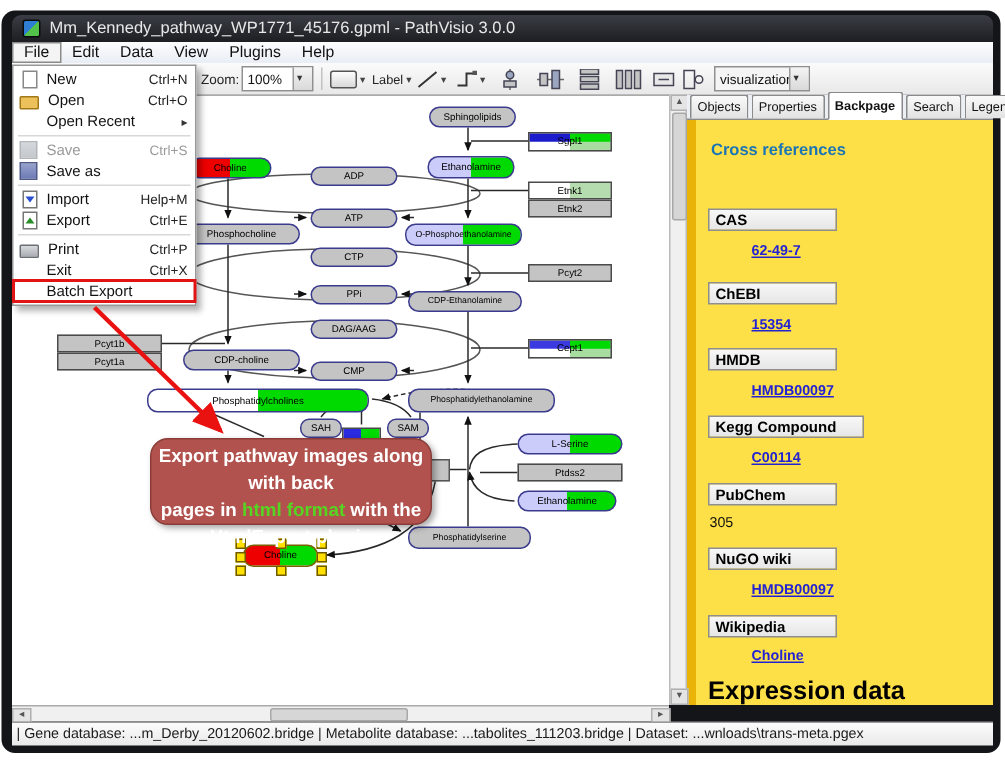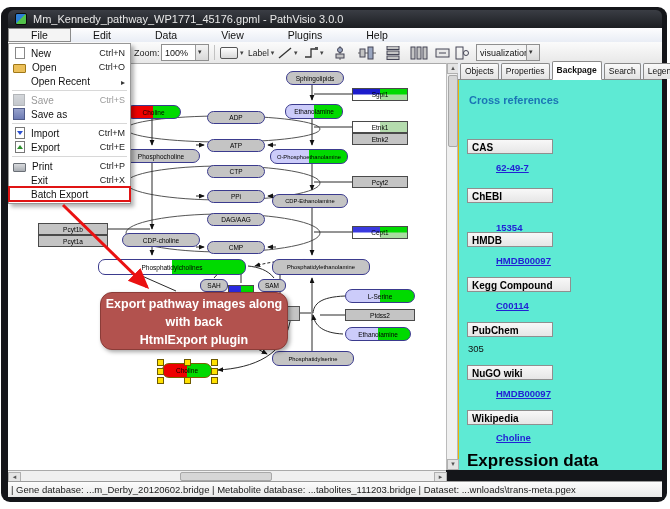--- a/index.html
+++ b/index.html
@@ -2,21 +2,21 @@
 <html><head>
 <meta charset="utf-8">
 <style>
   html,body{margin:0;padding:0;background:#fff;}
   #app{position:relative;width:670px;height:509px;font-family:"Liberation Sans",sans-serif;overflow:hidden;}
   
   #frame{position:absolute;left:1px;top:7px;width:666px;height:495px;background:#141519;border-radius:9px;}
   #titlebar{position:absolute;left:8px;top:10px;width:654px;height:18px;background:linear-gradient(180deg,#3a3d44,#1c1e22);border-radius:6px 6px 0 0;display:flex;align-items:center;color:#e8e8e8;font-size:11px;}
   #title-icon{width:10px;height:10px;margin:0 6px 0 7px;border-radius:2px;background:linear-gradient(135deg,#2e7fd4 0 50%,#52c24a 50% 100%);border:1px solid #0a0a0a;}
   #menubar{position:absolute;left:8px;top:28px;width:654px;height:14px;background:linear-gradient(180deg,#fdfdfe,#e9edf5);border-bottom:1px solid #c8c8c8;display:flex;align-items:center;font-size:10.5px;color:#111;}
-  .mb-item{padding:0 22px;height:13px;line-height:13px;}
+  .mb-item{padding:0 7px;height:13px;line-height:13px;}
   .mb-item.active{border:1px solid #8b8b8b;background:#f4f4f4;height:12px;line-height:12px;}
   #toolbar{position:absolute;left:8px;top:42px;width:654px;height:21px;background:linear-gradient(180deg,#fbfbfb,#e8e8e8);border-bottom:1px solid #b8b8b8;}
   .tb-abs{position:absolute;top:0;height:21px;display:flex;align-items:center;}
   .tb-label{font-size:9px;color:#222;}
   .combo{background:#fff;border:1px solid #8f8f8f;height:15px;display:flex;align-items:center;font-size:9px;color:#111;}
   .combo .cv{flex:1;padding-left:3px;white-space:nowrap;overflow:hidden;}
   .combo .cbtn{width:12px;height:100%;background:linear-gradient(180deg,#f4f4f4,#d9d9d9);border-left:1px solid #9a9a9a;position:relative;}
   .caret::after{content:"▾";font-size:7px;color:#333;position:absolute;left:2px;top:3px;}
   .tb-sep{position:absolute;top:3px;width:1px;height:15px;background:#c2c2c2;}
   .tb-tool{display:flex;align-items:center;gap:2px;}
@@ -58,21 +58,21 @@
   .ic-print{background:linear-gradient(180deg,#d8dadd,#a9adb3);border:1px solid #6a6f76;width:11px;height:7px;margin-top:3px;border-radius:1px;}
   
   #vscroll{position:absolute;left:446px;top:63px;width:12px;height:407px;background:#f0f0f0;border-left:1px solid #bbb;border-right:1px solid #bbb;box-sizing:border-box;z-index:6;}
   #hscroll{position:absolute;left:8px;top:470px;width:438px;height:11px;background:#f0f0f0;border-top:1px solid #aaa;box-sizing:border-box;z-index:6;}
   .sb-btn{position:absolute;background:#e4e4e4;border:1px solid #b0b0b0;color:#555;font-size:7px;line-height:8px;text-align:center;}
   .sb-thumb{position:absolute;background:#d6d6d6;border:1px solid #a8a8a8;border-radius:2px;}
   
   #tabs{position:absolute;left:458px;top:63px;width:204px;height:17px;display:flex;align-items:flex-end;background:#eceff4;border-bottom:1px solid #8a8a8a;box-sizing:border-box;z-index:6;}
   .tab{font-size:8.5px;color:#111;border:1px solid #8a8a8a;border-bottom:none;background:linear-gradient(180deg,#fafafa,#e2e2e2);padding:2px 4px;height:11px;line-height:11px;margin-left:2px;border-radius:2px 2px 0 0;white-space:nowrap;}
   .tab.active{background:#fff;height:13px;line-height:13px;font-weight:bold;border-bottom:1px solid #fff;margin-bottom:-1px;}
-  #sidebar{position:absolute;left:458px;top:80px;width:204px;height:390px;background:#5eead4;border-left:1px solid #eab308;box-sizing:border-box;z-index:5;overflow:hidden;}
+  #sidebar{position:absolute;left:458px;top:80px;width:204px;height:390px;background:#fde047;border-left:6px solid #eab308;box-sizing:border-box;z-index:5;overflow:hidden;}
   #bp-heading{position:absolute;left:10px;top:14px;font-size:11px;font-weight:bold;}
   .xref-box{position:absolute;left:8px;width:86px;height:15px;border:1px solid #8f8f8f;background:linear-gradient(180deg,#f8f8f8,#e6e6e6);font-size:10px;font-weight:bold;line-height:15px;padding-left:4px;box-sizing:border-box;white-space:nowrap;}
   .xref-box.wide{width:104px;}
   .xref-link{position:absolute;left:9px;font-size:9.5px;font-weight:bold;color:#2222d4;text-decoration:underline;white-space:nowrap;margin-left:28px;}
   .xref-plain{position:absolute;left:9px;font-size:9.5px;color:#111;}
   #bp-footer{position:absolute;left:8px;top:371px;font-size:17px;font-weight:bold;color:#000;}
   
   #statusbar{position:absolute;left:8px;top:481px;width:654px;height:16px;background:linear-gradient(180deg,#fcfcfc,#e9e9e9);border-top:1px solid #9a9a9a;font-size:9.5px;color:#1a1a1a;line-height:16px;padding-left:3px;box-sizing:border-box;white-space:nowrap;overflow:hidden;z-index:6;}
   #redoverlay{position:absolute;left:0;top:0;z-index:40;pointer-events:none;}
 </style>
@@ -318,20 +318,21 @@
     <div class="handle" style="left:176px;top:295px;"></div>
     <div class="handle" style="left:203px;top:295px;"></div>
     <div class="handle" style="left:149px;top:304px;"></div>
     <div class="handle" style="left:203px;top:304px;"></div>
     <div class="handle" style="left:149px;top:313px;"></div>
     <div class="handle" style="left:176px;top:313px;"></div>
     <div class="handle" style="left:203px;top:313px;"></div>
 
     <div id="callout" style="background: rgb(178, 82, 78); border-radius: 12px;">
       <div>Export pathway images along with back</div>
+      <div><span>pages in </span><span style="color: rgb(85, 212, 33);">html format</span><span> with the</span></div>
       <div>HtmlExport plugin</div>
     </div>
   </div>
 
   <div id="vscroll">
     <div class="sb-btn" style="left:0;top:0;width:10px;height:9px;">▴</div>
     <div class="sb-thumb" style="left:1px;top:12px;width:8px;height:70px;"></div>
     <div class="sb-btn" style="left:0;top:396px;width:10px;height:9px;">▾</div>
   </div>
 
@@ -349,21 +350,21 @@
     <span class="tab">Legend</span>
   </div>
 
   <div id="sidebar">
     <div id="bp-heading" style="color: rgb(27, 117, 181);">Cross references</div>
 
     <div class="xref-box" style="top:59px;">CAS</div>
     <a class="xref-link" style="top:82px;">62-49-7</a>
 
     <div class="xref-box" style="top:108px;">ChEBI</div>
-    <a class="xref-link" style="top:142px;">15354</a>
+    <a class="xref-link" style="top:131px;">15354</a>
 
     <div class="xref-box" style="top:152px;">HMDB</div>
     <a class="xref-link" style="top:175px;">HMDB00097</a>
 
     <div class="xref-box wide" style="top:197px;">Kegg Compound</div>
     <a class="xref-link" style="top:220px;">C00114</a>
 
     <div class="xref-box" style="top:242px;">PubChem</div>
     <span class="xref-plain" style="top:263px;">305</span>
 
@@ -400,21 +401,21 @@
       </div>
     <div class="fm-item">
         <span class="mi ic-saveas"></span>
         <span class="fm-label">Save as</span>
         <span class="fm-sc"></span>
       </div>
     <div class="fm-sep"></div>
     <div class="fm-item">
         <span class="mi ic-import"></span>
         <span class="fm-label">Import</span>
-        <span class="fm-sc">Ctrl+M</span>
+        <span class="fm-sc">Help+M</span>
       </div>
     <div class="fm-item">
         <span class="mi ic-export"></span>
         <span class="fm-label">Export</span>
         <span class="fm-sc">Ctrl+E</span>
       </div>
     <div class="fm-sep"></div>
     <div class="fm-item">
         <span class="mi ic-print"></span>
         <span class="fm-label">Print</span>

